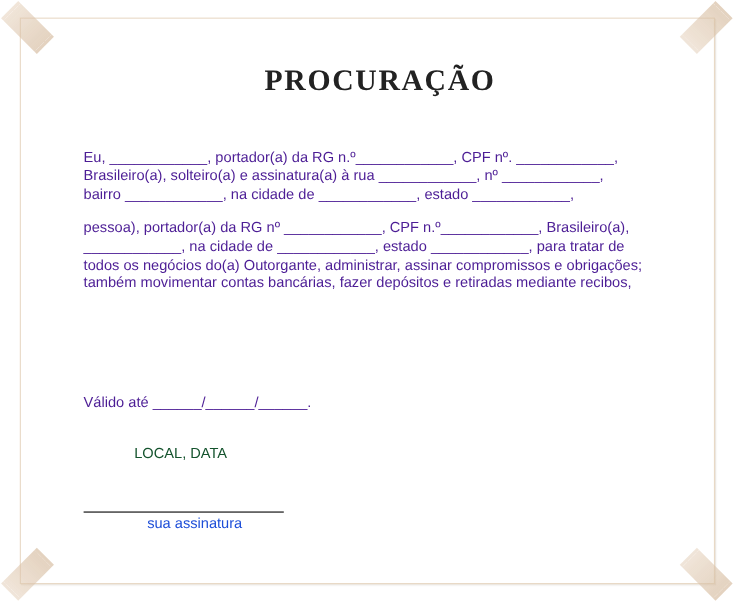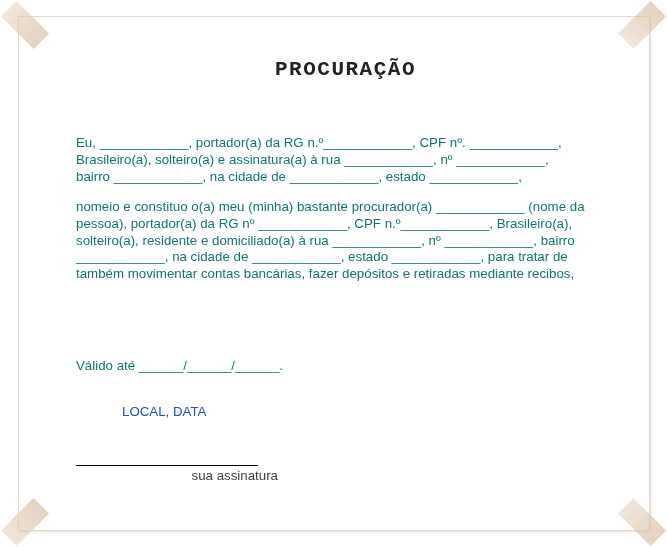--- a/index.html
+++ b/index.html
@@ -48,88 +48,87 @@
     .tape-tr { right: 2px; top: 14px; transform: rotate(-45deg); }
     .tape-bl { left: 2px; bottom: 14px; transform: rotate(-45deg); }
     .tape-br { right: 2px; bottom: 14px; transform: rotate(45deg); }
 
     .title {
       position: absolute;
       left: 0;
       right: 0;
       top: 58px;
       text-align: center;
-      font-family: Liberation Mono, monospace;
+      font-family: Liberation Serif, serif;
       font-weight: bold;
-      font-size: 21px;
+      font-size: 27px;
       letter-spacing: 1.5px;
       color: #222;
       padding-left: 24px;
     }
     .para {
       position: absolute;
       left: 76px;
       width: 540px;
       font-size: 13.3px;
       line-height: 16.8px;
-      color: #0f766e;
+      color: #4c1d95;
     }
     .para .line {
       display: block;
       white-space: pre;
     }
     .p1 { top: 135px; }
     .p2 { top: 199px; }
     .valido { top: 358px; }
     .local {
       position: absolute;
       left: 122px;
       top: 404px;
       font-size: 13.3px;
-      color: #1d4ed8;
+      color: #14532d;
     }
     .sig-line {
       position: absolute;
       left: 76px;
       top: 465px;
       width: 182px;
       border-top: 1px solid #000;
     }
     .sig-label {
       position: absolute;
       left: 76px;
       width: 202px;
       top: 468px;
-      text-align: right;
+      text-align: center;
       font-size: 13.3px;
-      color: #404040;
+      color: #1d4ed8;
     }
   </style>
 </head>
 <body>
 
 <div class="frame"></div>
 <div class="tape tape-tl"></div>
 <div class="tape tape-tr"></div>
 <div class="tape tape-bl"></div>
 <div class="tape tape-br"></div>
 
 <div class="title">PROCURAÇÃO</div>
 
 <div class="para p1">
   <span class="line">Eu, ____________, portador(a) da RG n.º____________, CPF nº. ____________,</span>
   <span class="line">Brasileiro(a), solteiro(a) e assinatura(a) à rua ____________, nº ____________,</span>
   <span class="line">bairro ____________, na cidade de ____________, estado ____________,</span>
 </div>
 
 <div class="para p2">
-  <span class="line">nomeio e constituo o(a) meu (minha) bastante procurador(a) ____________ (nome da</span>
   <span class="line">pessoa), portador(a) da RG nº ____________, CPF n.º____________, Brasileiro(a),</span>
-  <span class="line">solteiro(a), residente e domiciliado(a) à rua ____________, nº ____________, bairro</span>
   <span class="line">____________, na cidade de ____________, estado ____________, para tratar de</span>
+  <span class="line">todos os negócios do(a) Outorgante, administrar, assinar compromissos e obrigações;</span>
   <span class="line">também movimentar contas bancárias, fazer depósitos e retiradas mediante recibos,</span>
 </div>
 
 <div class="para valido">
   <span class="line">Válido até ______/______/______.</span>
 </div>
 
 <div class="local">LOCAL, DATA</div>
 
 <div class="sig-line"></div>

